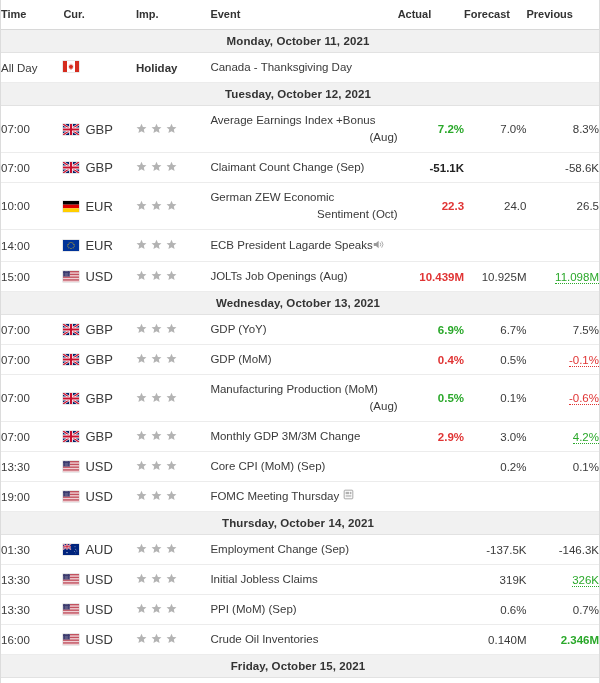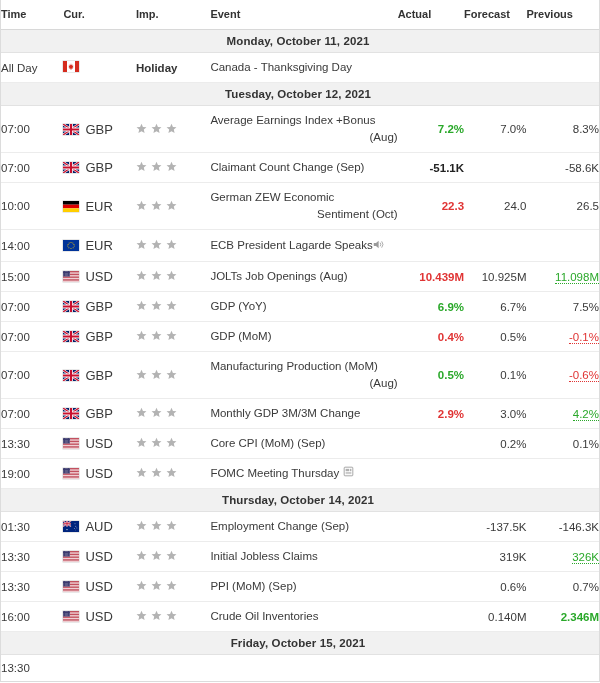--- a/index.html
+++ b/index.html
@@ -375,20 +375,23 @@
                 <svg width="11" height="11" viewBox="0 0 20 20">
                   <path fill="#b3b3b3" d="M10 1.2 L12.6 7.1 L19 7.8 L14.2 12 L15.6 18.3 L10 15.1 L4.4 18.3 L5.8 12 L1 7.8 L7.4 7.1 Z"></path>
                 </svg>
               </span>
             </span></td>
           <td class="t-event"><span>JOLTs Job Openings (Aug)</span></td>
           <td class="t-act"><span class="v-down">10.439M</span></td>
           <td class="t-fc"><span class="v-plain">10.925M</span></td>
           <td class="t-prev"><span class="u-up">11.098M</span></td>
         </tr>
+        <tr class="day-row">
+          <td colspan="7">Wednesday, October 13, 2021</td>
+        </tr>
         <tr class="ev-row">
           <td class="t-time">07:00</td>
           <td class="t-cur"><span class="cur-wrap">
               <span class="flag">
                 <svg viewBox="0 0 60 40" preserveAspectRatio="none">
                   <rect width="60" height="40" fill="#012169"></rect>
                   <path d="M0,0 L60,40 M60,0 L0,40" stroke="#fff" stroke-width="9"></path>
                   <path d="M0,0 L60,40 M60,0 L0,40" stroke="#C8102E" stroke-width="5"></path>
                   <path d="M30,0 V40 M0,20 H60" stroke="#fff" stroke-width="14"></path>
                   <path d="M30,0 V40 M0,20 H60" stroke="#C8102E" stroke-width="8"></path>

